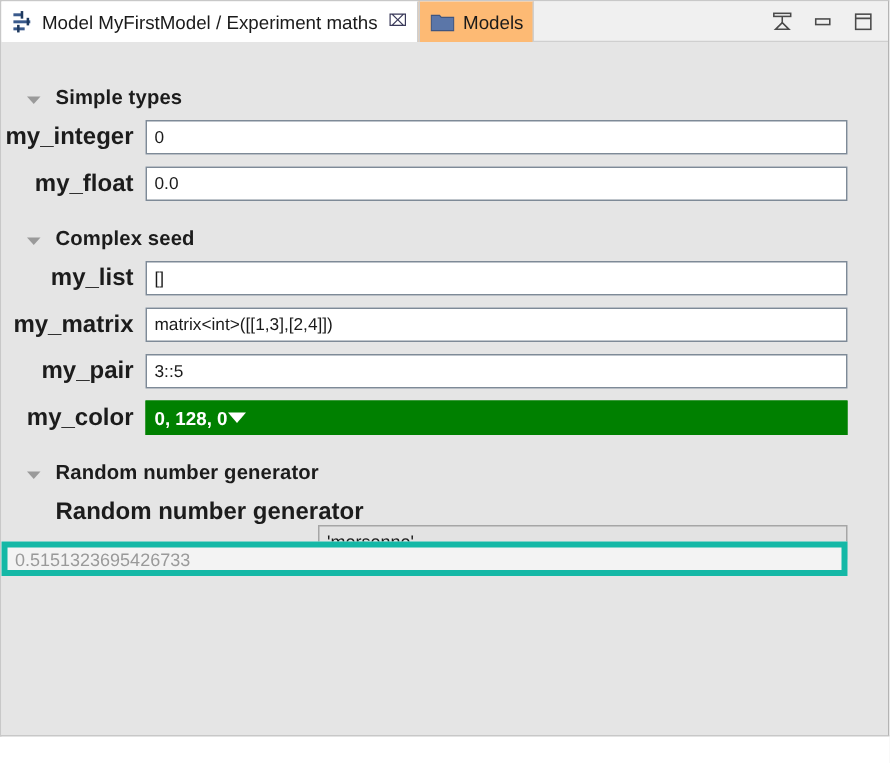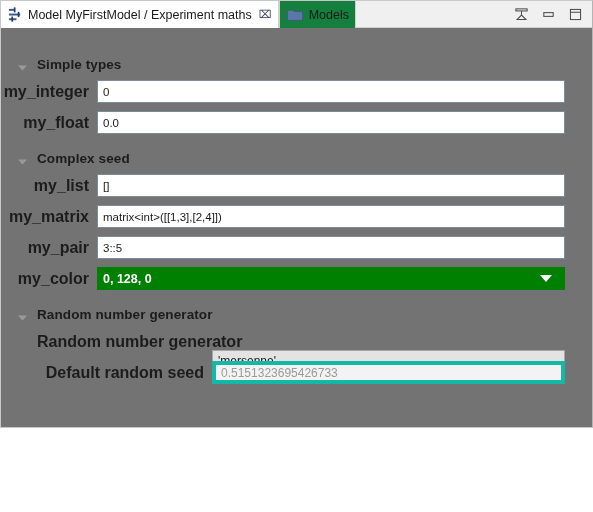--- a/index.html
+++ b/index.html
@@ -9,21 +9,21 @@
     width: 593px;
     height: 512px;
     background: #ffffff;
     font-family: "Liberation Sans", sans-serif;
     overflow: hidden;
   }
 
   #app {
     position: relative;
     width: 593px;
-    height: 428px;
+    height: 491px;
     background: #ffffff;
     border: 1px solid #c8c8c8;
     border-right: 1px solid #b4b4b4;
   }
 
   
   .tabbar {
     position: relative;
     height: 27px;
     background: #f0f0f0;
@@ -40,21 +40,21 @@
     font-size: 12.5px;
     color: #1a1a1a;
     cursor: default;
     position: relative;
   }
   .tab.active {
     background: #ffffff;
     border-right: 1px solid #cfcfcf;
   }
   .tab.inactive {
-    background: #15803d;
+    background: #fdba74;
     border-right: 1px solid #cfcfcf;
     border-left: 1px solid #cfcfcf;
   }
   .tab-label { white-space: nowrap; }
   .tab-close {
     margin-left: 7px;
     width: 13px;
     height: 13px;
     font-size: 11px;
     line-height: 13px;
@@ -89,21 +89,21 @@
   }
   .roundbtn { width: 24px; height: 24px; cursor: pointer; }
 
   
   .body {
     position: absolute;
     left: 0;
     top: 27px;
     right: 0;
     bottom: 0;
-    background: #737373;
+    background: #e5e5e5;
     padding: 0;
   }
 
   .section-header {
     display: flex;
     align-items: center;
     height: 22px;
     margin-left: 16px;
   }
   .tri {
@@ -152,21 +152,20 @@
     font-family: "Liberation Sans", sans-serif;
     cursor: text;
   }
 
   .field.color {
     background: #008000;
     border: 1px solid #008000;
     color: #ffffff;
     font-weight: bold;
     font-size: 12.5px;
-    justify-content: space-between;
     padding-right: 12px;
     cursor: pointer;
   }
   .color-caret {
     width: 0; height: 0;
     border-left: 6px solid transparent;
     border-right: 6px solid transparent;
     border-top: 7px solid #ffffff;
   }
 
@@ -354,18 +353,17 @@
         <span>'mersenne'</span>
         <span class="chev">
           <svg viewBox="0 0 11 8" width="11" height="8">
             <path d="M1 2 L5.5 6.4 L10 2" fill="none" stroke="#6a6a6a" stroke-width="1.2"></path>
           </svg>
         </span>
       </span>
     </div>
 
     <div class="row">
-      <span class="row-label wide">Default random seed</span>
       <span class="field disabled">0.5151323695426733</span>
     </div>
 
   </div>
 </div>
 
 </body></html>

